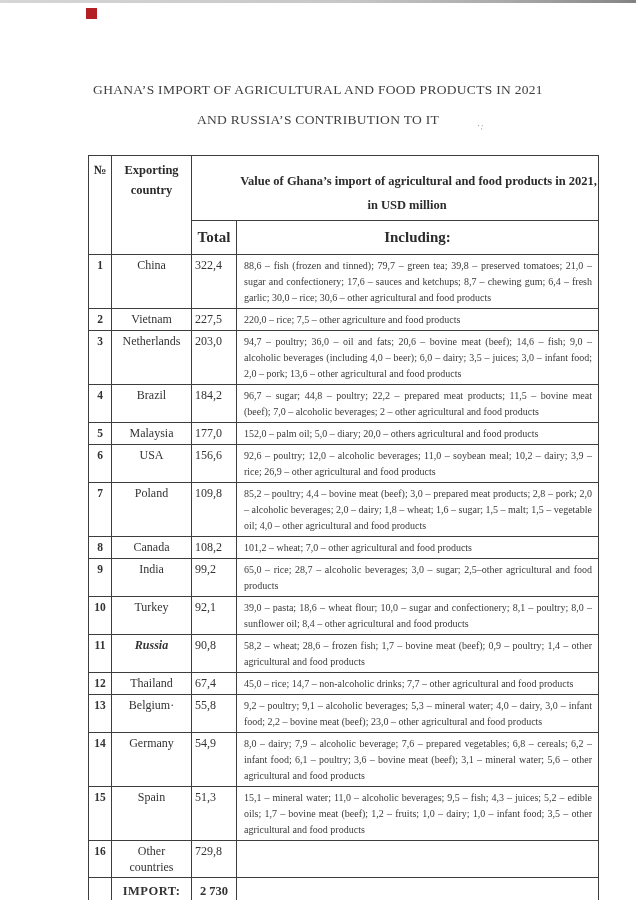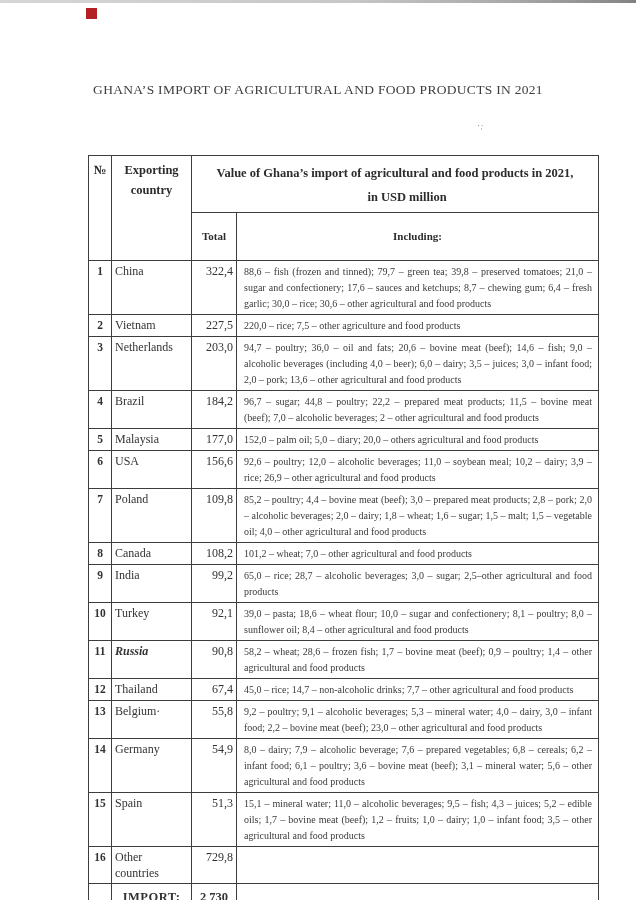--- a/index.html
+++ b/index.html
@@ -42,51 +42,52 @@
   }
   .doc-table col.c-num   { width: 23px; }
   .doc-table col.c-ctry  { width: 80px; }
   .doc-table col.c-total { width: 45px; }
   .doc-table th, .doc-table td { border: 1px solid #3d3d3d; overflow: hidden; }
 
   thead th {
     font-weight: bold; text-align: center; vertical-align: top;
     font-size: 12.5px; padding: 4px 1px 2px 1px; line-height: 20px; color: #2c2c2c;
   }
-  thead .value-head .vh1 { display: block; white-space: nowrap; line-height: 22px; margin-top: 2px; }
+  thead .value-head .vh1 { display: block; white-space: nowrap; line-height: 22px; margin-top: 10px; text-align: right; }
   thead .value-head .vh2 { display: block; white-space: nowrap; line-height: 26px; margin-left: 24px; }
-  thead tr.sub th { padding: 15px 1px; line-height: 17px; font-size: 11px; vertical-align: middle; }
+  thead tr.sub th { padding: 8px 1px; line-height: 17px; font-size: 15px; vertical-align: middle; }
 
   tbody td, tfoot td {
     vertical-align: top; font-size: 12px; line-height: 16px;
     padding: 2px 3px; color: #333;
   }
   td.num      { text-align: center; font-weight: bold; font-size: 11.5px; }
-  td.country  { }
-  td.total    { text-align: right; }
+  td.country  { text-align: center; }
+  td.total    { text-align: left; }
   td.including{
     text-align: justify; font-size: 10px; line-height: 16px;
     padding: 2.5px 6px 2.5px 7px; color: #3a3a3a;
   }
   .bold-country { font-weight: bold; font-style: italic; }
 
   tfoot td { font-weight: bold; font-size: 12.5px; padding: 5px 3px; }
   tfoot td.total-label { text-align: center; letter-spacing: .5px; }
   tfoot td.total-value { text-align: center; }
 </style>
 </head>
 <body>
 
 <div class="page">
 
   <div class="scan-edge"></div>
   <div class="red-square" style="background: rgb(180, 31, 36);"></div>
 
   <h1 class="title">
     <span class="line">GHANA’S IMPORT OF AGRICULTURAL AND FOOD PRODUCTS IN 2021</span>
+    <span class="line">AND RUSSIA’S CONTRIBUTION TO IT</span>
   </h1>
 
   <div class="smudge">·:</div>
 
   <table class="doc-table">
     <colgroup>
       <col class="c-num">
         <col class="c-ctry">
         <col class="c-total">
         <col class="c-incl">

